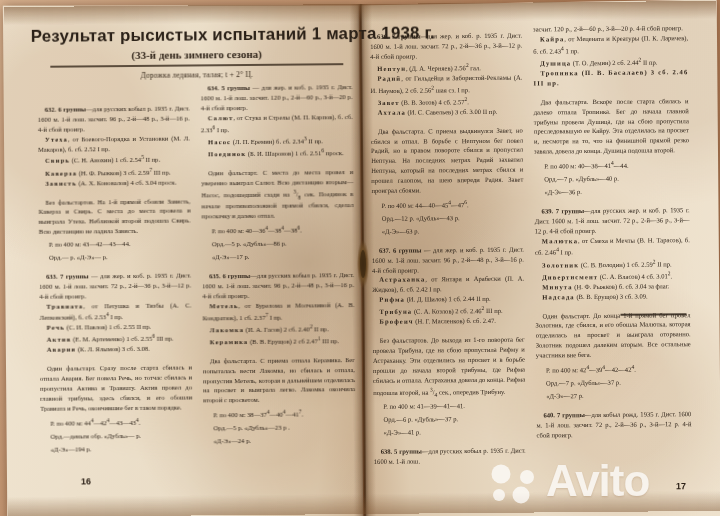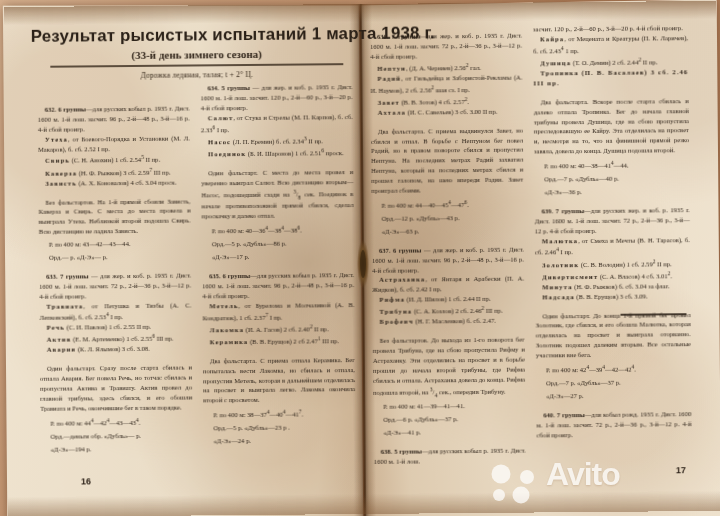--- a/index.html
+++ b/index.html
@@ -85,32 +85,32 @@
   .sp{letter-spacing:1.1px;font-weight:700;}
 
   .c1{left:33px;top:92px;width:152px;}
   .c2{left:196px;top:72px;width:152px;}
   .c3{left:366px;top:22px;width:152px;}
   .c4{left:529px;top:22px;width:155px;}
 
   .pageno{position:absolute;font-family:"Liberation Sans", sans-serif;
      font-weight:700;font-size:9px;color:#2d2218;}
   .pageno.l{left:33px;top:470px;margin-left:40px;}
-  .pageno.r{left:668px;top:464px;}
+  .pageno.r{left:668px;top:480px;}
 
   .minirule{position:absolute;left:614px;top:312px;width:66px;height:2px;
      background:#2f241a;opacity:.85;}
 
   
   .wm{position:absolute;left:488px;bottom:6px;width:228px;height:60px;
       opacity:.72;pointer-events:none;}
   .wm .dots{position:absolute;left:0;top:14px;}
   .wm .word{position:absolute;left:58px;top:6px;
       font-family:"Liberation Sans", sans-serif;font-weight:700;
-      font-size:32px;color:#fff;letter-spacing:-1px;
+      font-size:44px;color:#fff;letter-spacing:-1px;
       text-shadow:0 1px 2px rgba(120,70,30,.25);}
 </style>
 </head>
 <body>
 
 <div id="shot">
   <div class="backdrop"></div>
 
   <div class="book">
 

